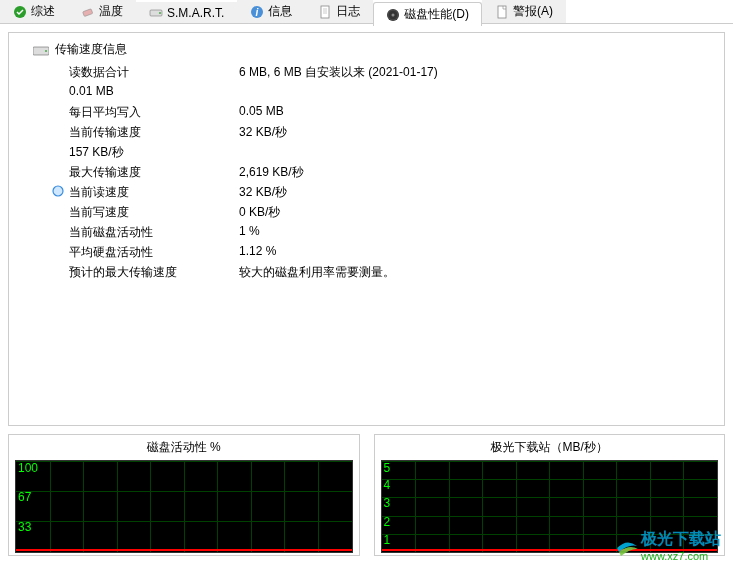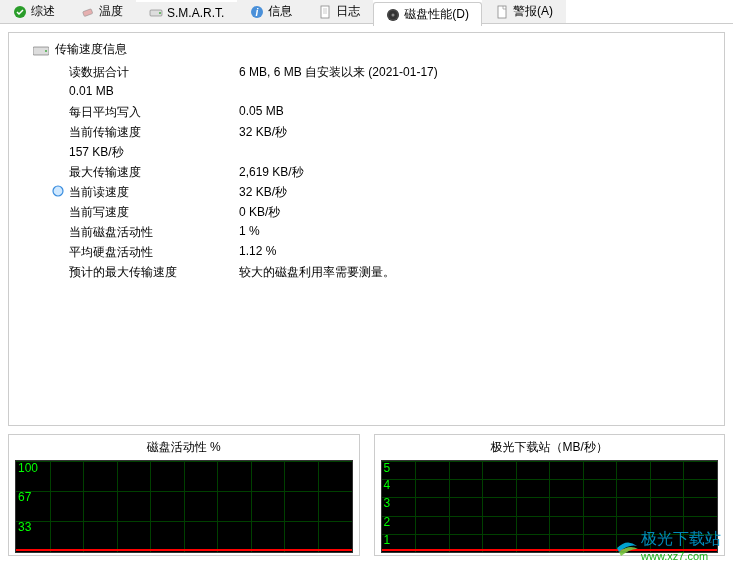--- a/index.html
+++ b/index.html
@@ -23,21 +23,21 @@
 .graphs { display: flex; gap: 14px; margin: 0 8px; }
 .graph-box { flex: 1; border: 1px solid #ccc; padding: 4px 6px 2px; height: 122px; display: flex; flex-direction: column; }
 .graph-title { text-align: center; padding-bottom: 4px; }
 .graph-canvas { flex: 1; background: #000; position: relative; border: 1px solid #333; }
 .grid-line-h { position: absolute; left: 0; right: 0; height: 1px; background: #004000; }
 .grid-line-v { position: absolute; top: 0; bottom: 0; width: 1px; background: #004000; }
 .grid-label { position: absolute; left: 2px; color: #00ff00; font-size: 12px; line-height: 1; }
 .red-line { position: absolute; left: 0; right: 0; bottom: 1px; height: 2px; background: #ff0000; }
 
 .watermark { position: absolute; right: 12px; bottom: 2px; display: flex; align-items: center; gap: 2px; opacity: 0.9; }
-.watermark-text1 { color: #0099cc; font-size: 16px; font-weight: normal; }
+.watermark-text1 { color: #0099cc; font-size: 16px; font-weight: bold; }
 .watermark-text2 { color: #00aa00; font-size: 11px; }
 .watermark-swoosh { width: 24px; height: 24px; }
 </style>
 </head>
 <body>
 
 <div class="tabs">
   <div class="tab">
     <span class="tab-icon">
       <svg viewBox="0 0 14 14">

